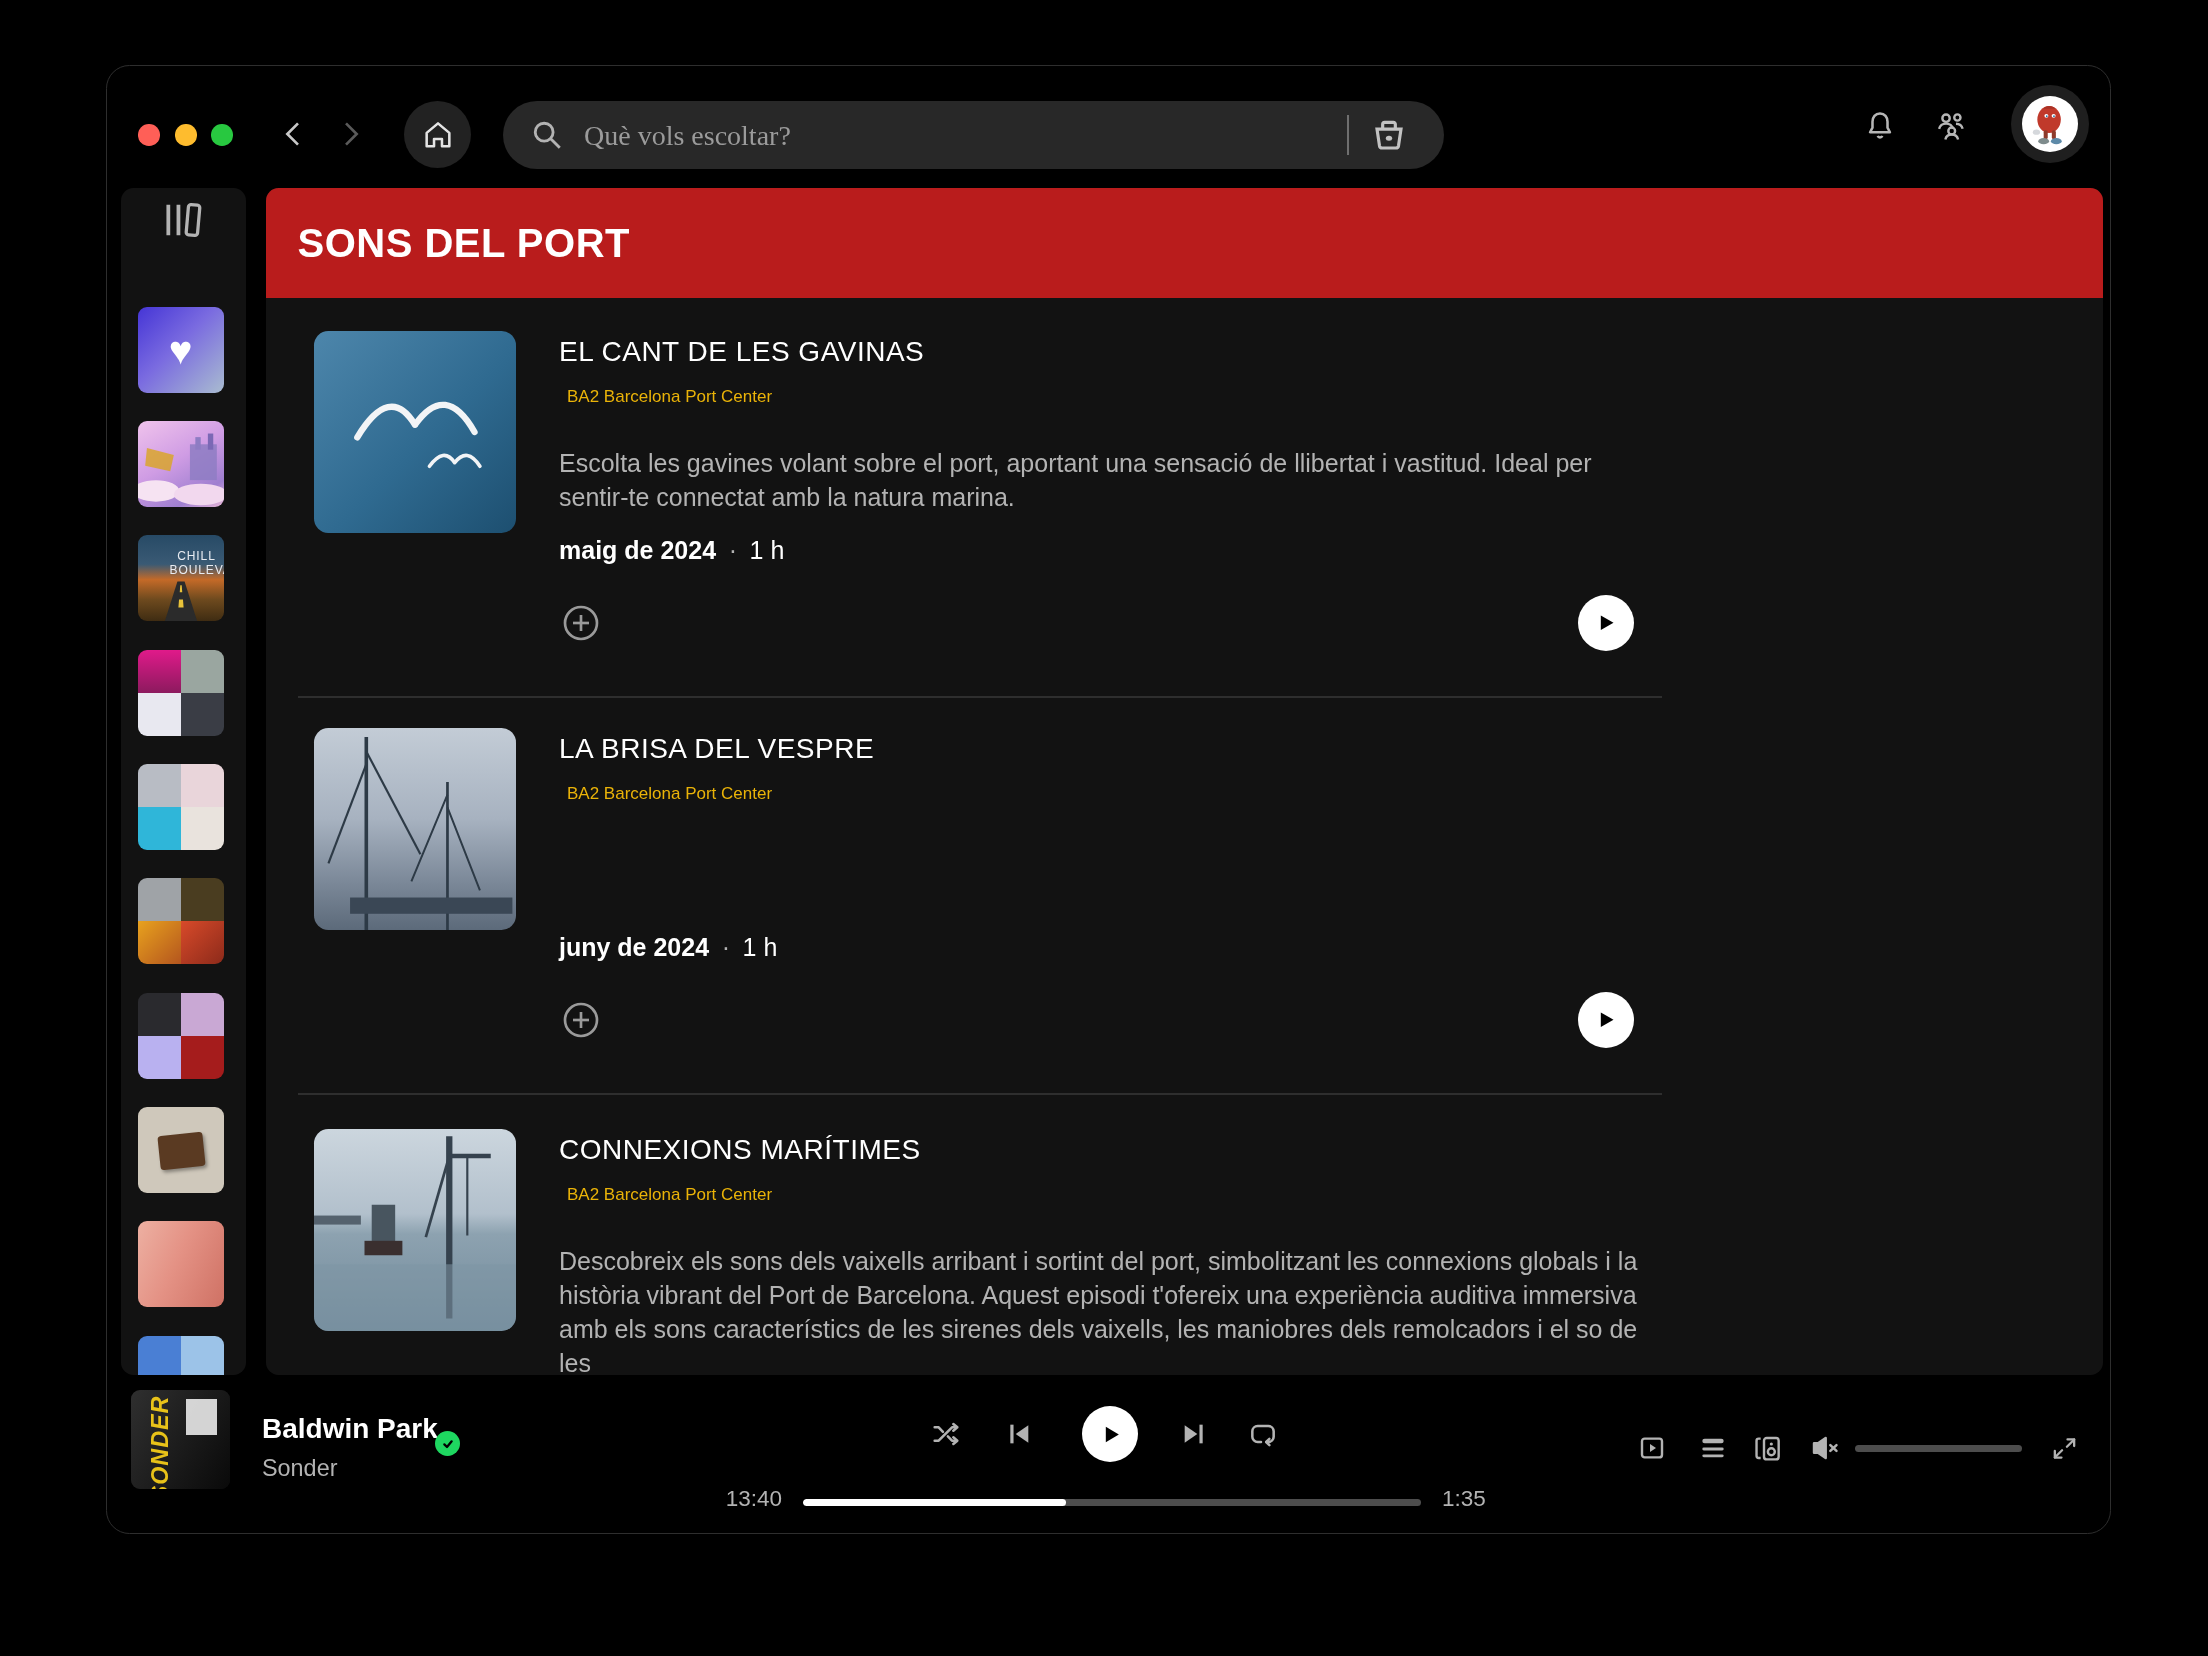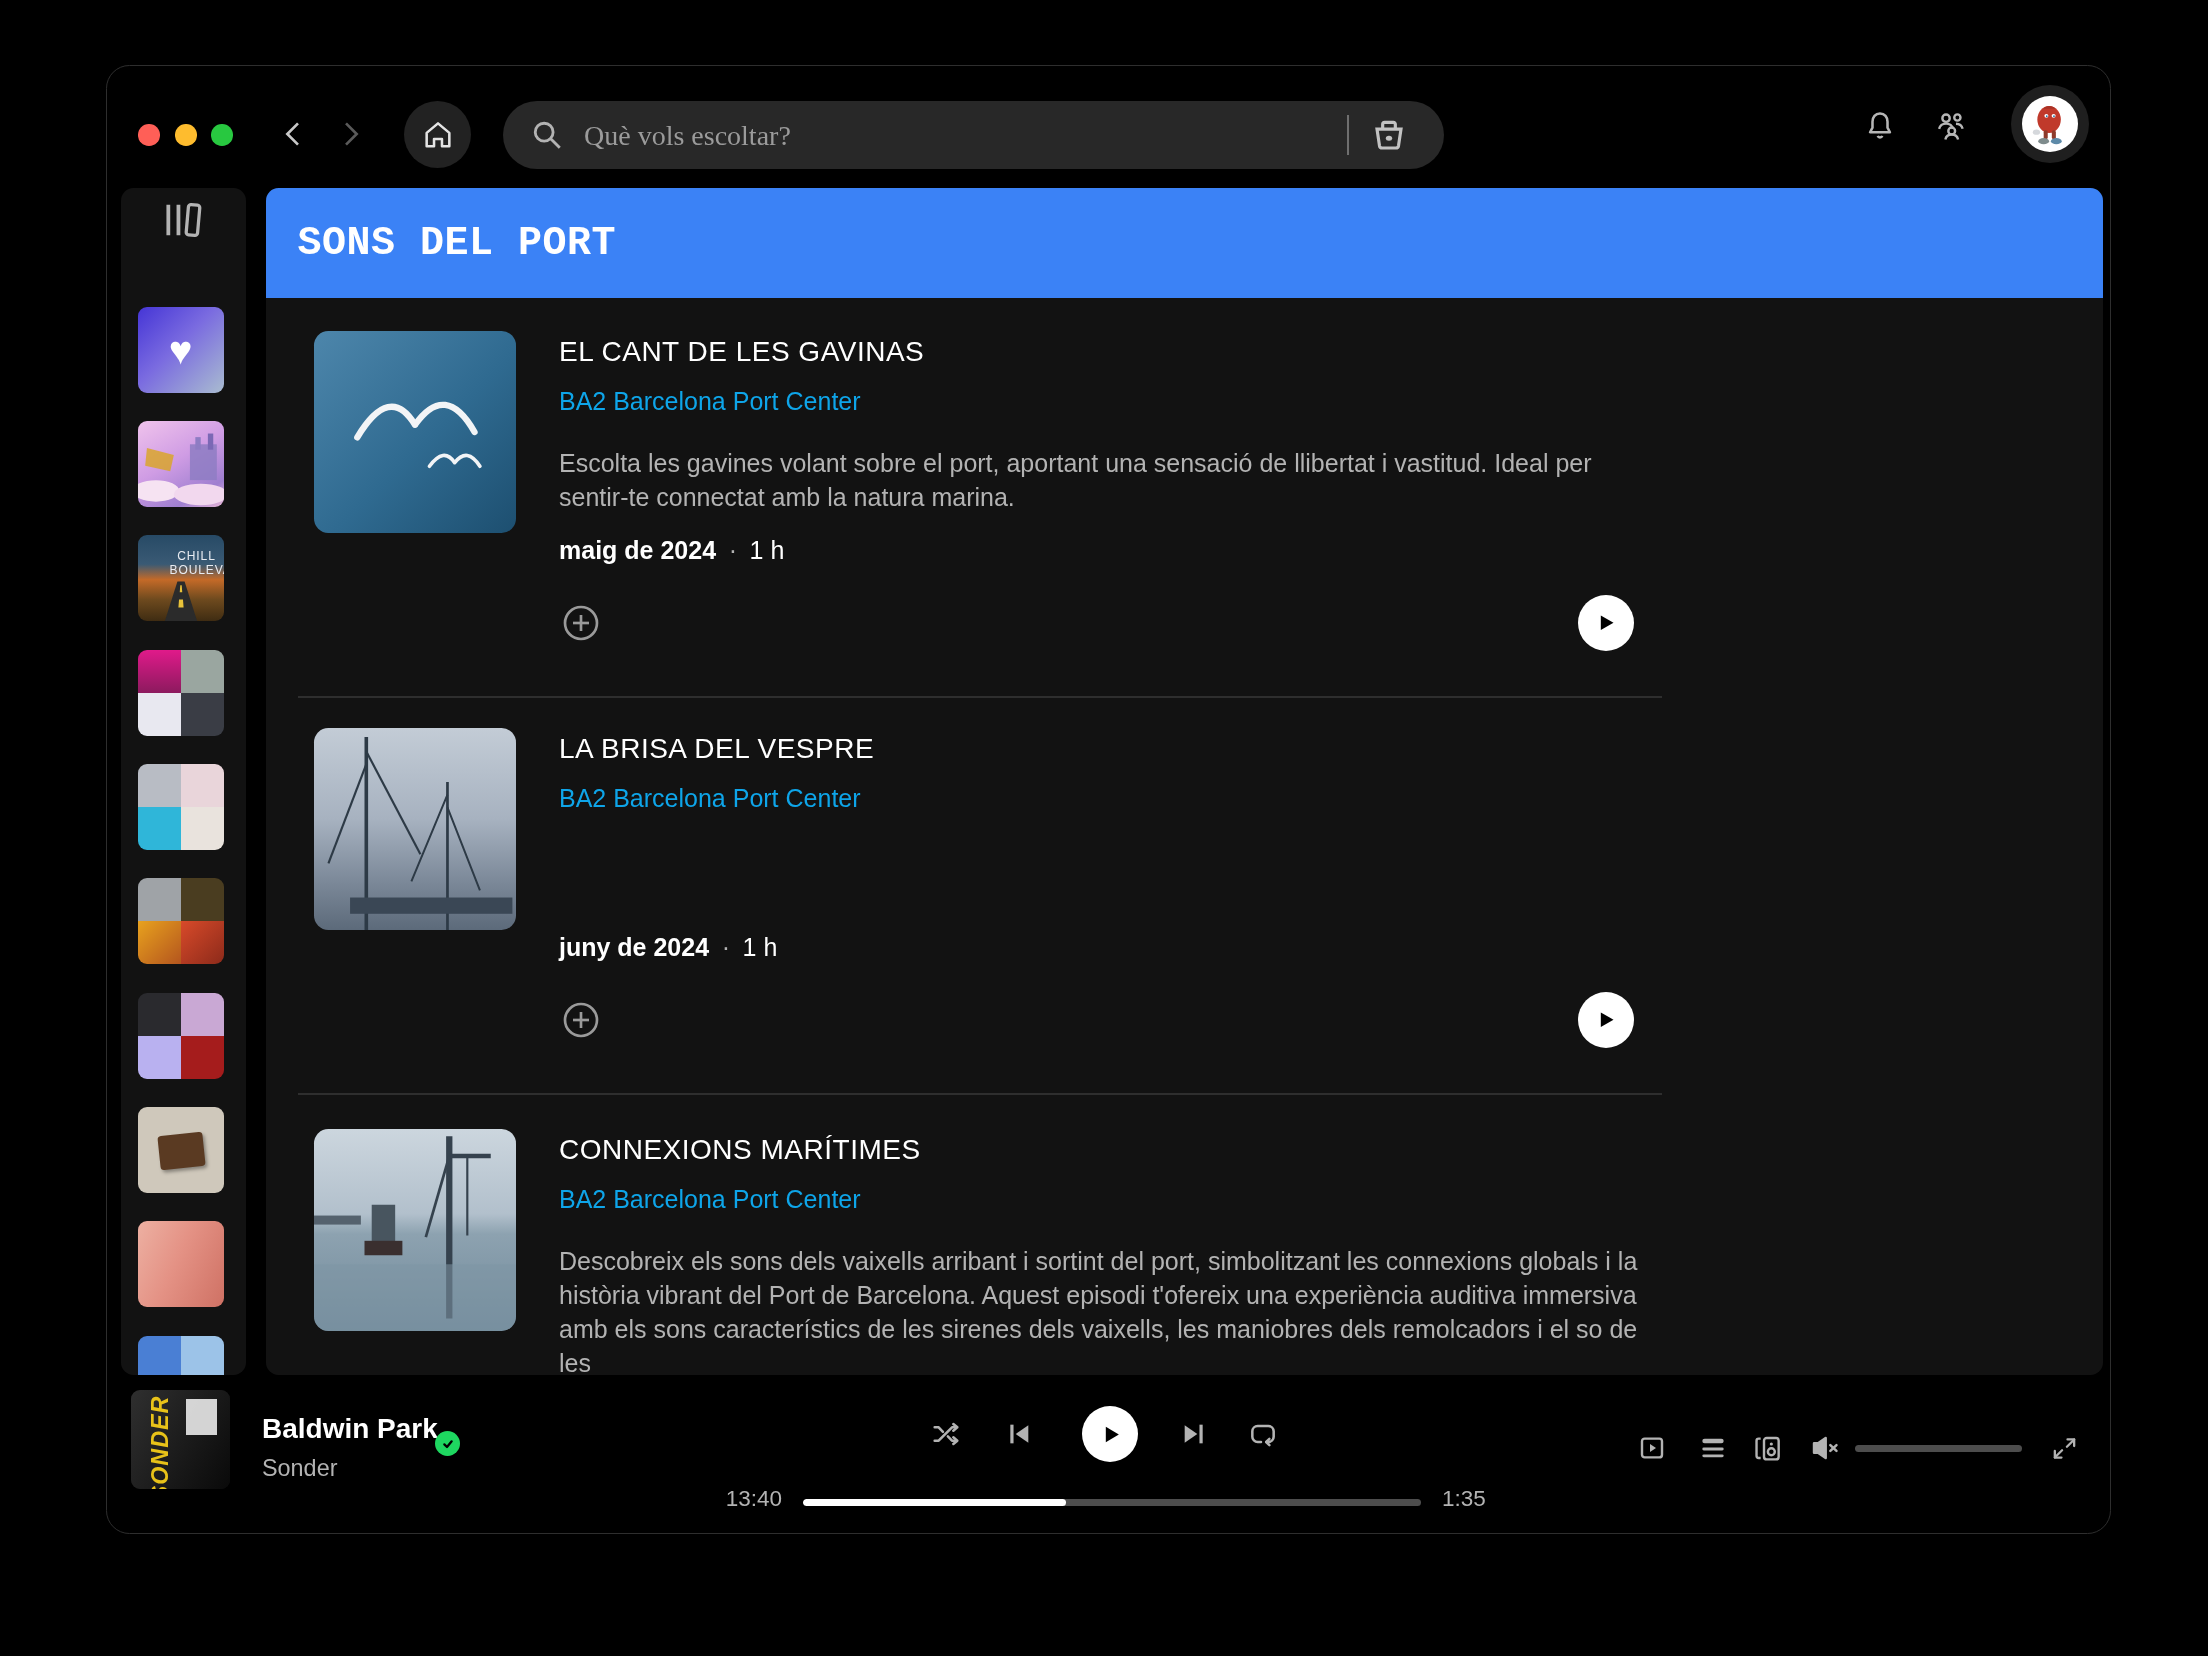--- a/index.html
+++ b/index.html
@@ -36,21 +36,21 @@
                    font-size:12px;letter-spacing:0.9px;margin-left:32px;}
   .brownie-inner{position:absolute;left:21.6px;top:27px;width:45px;height:34px;background:#5a3a22;
                  border-radius:3.6px;transform:rotate(-6deg);box-shadow:1.8px 2.7px 3.6px rgba(0,0,0,.35);}
   
   .pageheader{left:0;top:0;width:100%;height:110px;display:flex;align-items:center;}
   .pagetitle{margin-left:31.5px;color:#fff;font-size:40px;font-weight:bold;letter-spacing:0.5px;}
   
   .row{left:0;width:100%;}
   .thumb{left:48px;top:0;width:202px;height:202px;border-radius:14.4px;overflow:hidden;}
   .eptitle{left:293px;top:5.4px;color:#fff;font-size:28px;letter-spacing:0.5px;}
-  .epshow{left:293px;top:56px;color:#0ea5e9;font-size:25px;}
+  .epshow{left:301px;top:56px;color:#eab308;font-size:17px;}
   .epdesc{left:293px;top:115px;width:1107px;color:#b3b3b3;font-size:25px;line-height:34px;white-space:pre-line;}
   .epdate{left:293px;top:205px;font-size:25px;color:#fff;}
   .epdate .d{font-weight:600;}
   .epdate .sep{color:#b3b3b3;margin:0 12.6px;}
   .pluscirc{left:295px;top:272px;width:40px;height:40px;color:#9a9a9a;}
   .playbtn{left:1312px;top:264px;width:56px;height:56px;border-radius:50%;background:#fff;
            display:flex;align-items:center;justify-content:center;}
   .divider{left:31.5px;top:365px;width:1364px;height:1.8px;background:#2e2e2e;}
   
   .art{left:24px;top:1324px;width:99px;height:99px;border-radius:9px;background:#181818;overflow:hidden;}
@@ -218,21 +218,21 @@
       <div class="abs tile" style="top:1033px;background:linear-gradient(115deg,#edb0a2 0%,#e49285 45%,#cf7164 100%)"></div>
       <div class="abs tile" style="top:1148px">
         <div class="grid4">
             <div style="background:#4a7fd4"></div>
             <div style="background:#9cc3e8"></div>
           </div>
       </div>
     </div>
 
     <div class="abs panel main">
-      <div class="abs pageheader" id="page-header" style="background: #3b82f6; font-family: Liberation Mono, monospace;">
+      <div class="abs pageheader" id="page-header" style="background: #b91c1c;">
         <div class="pagetitle">SONS DEL PORT</div>
       </div>
 
       <div class="abs row" style="top:143px;height:365px">
         <div class="abs thumb" style="background:linear-gradient(135deg,#4d86ab 0%,#2f6a90 55%,#1d4f70 100%)">
           <svg width="202" height="202" viewBox="0 0 224 224" fill="none" stroke="#f2f4f6" stroke-width="7" stroke-linecap="round">
               <path d="M48 118 Q84 58 112 104 M112 104 Q146 56 178 112"></path>
               <path d="M128 150 Q144 128 156 146 M156 146 Q170 128 184 150" stroke-width="4"></path>
             </svg>
         </div>

